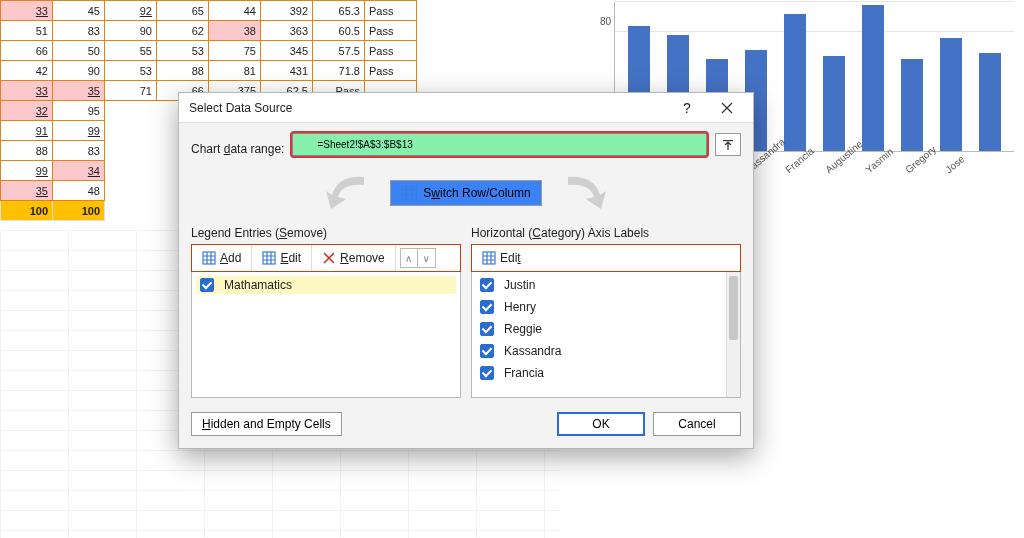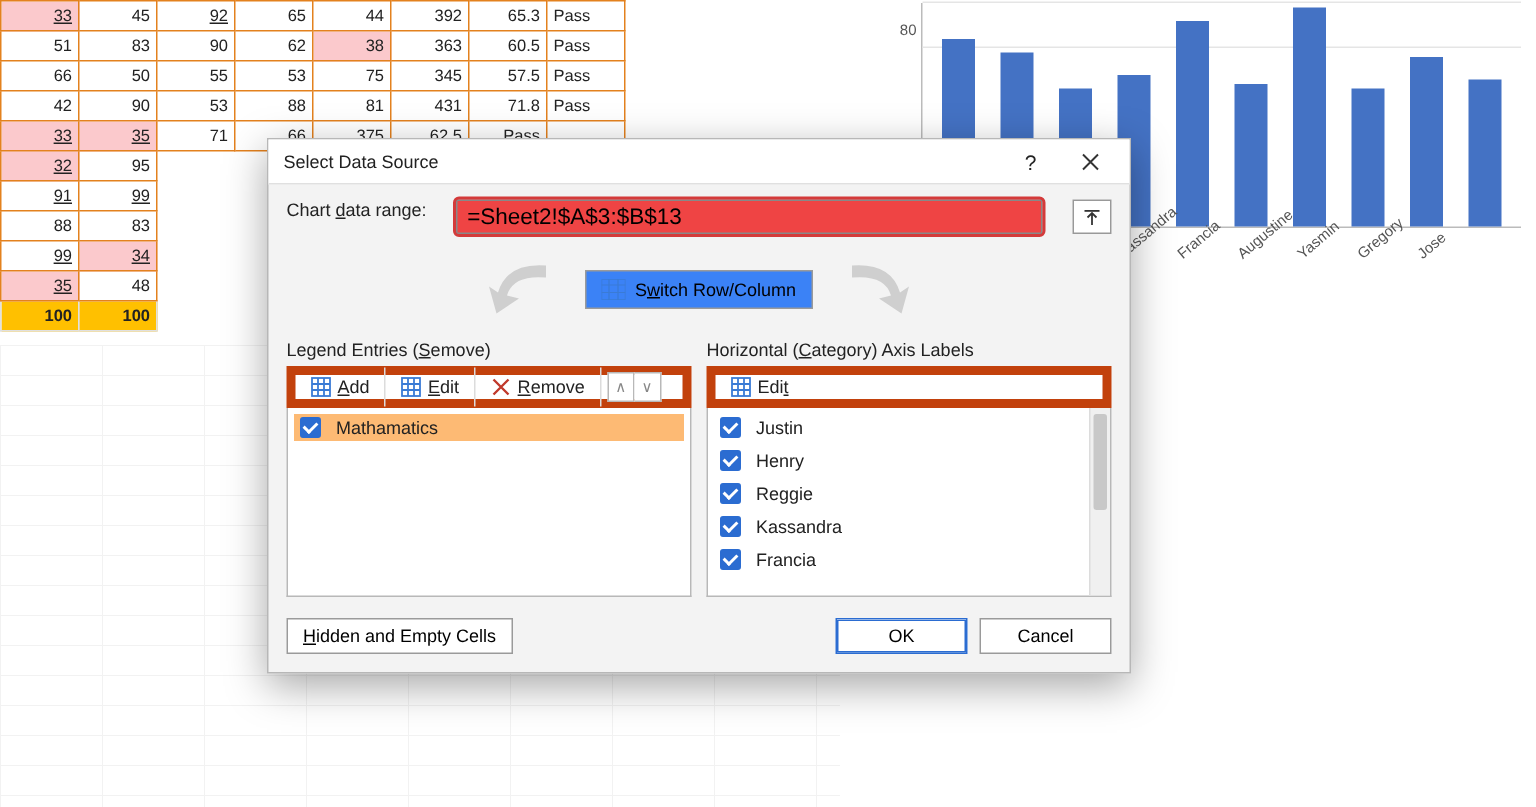--- a/index.html
+++ b/index.html
@@ -118,40 +118,40 @@
   .titlebar .title { flex: 1; }
   .tb-btn {
     width: 40px; height: 28px;
     display: flex; align-items: center; justify-content: center;
     font-size: 14px;
   }
 
   .body { padding: 10px 12px 12px 12px; }
 
   .row-range {
-    display: flex; align-items: flex-start; gap: 20px;
+    display: flex; align-items: flex-end; gap: 8px;
     margin-bottom: 14px;
   }
   .row-range label .u { text-decoration: underline; }
   .input-wrap {
     position: relative;
     flex: 1;
   }
   .input-wrap.red-box {
     outline: 2px solid #d43a3a;
     outline-offset: 0;
     border-radius: 2px;
   }
   .input-wrap input {
     width: 100%;
     height: 23px;
     border: 1px solid #888;
-    background: #ef4444;
-    padding: 0 6px;
-    font-size: 15px;
+    background: #86efac;
+    padding: 0 24px;
+    font-size: 10px;
   }
   .range-btn {
     width: 26px; height: 23px;
     border: 1px solid #999;
     background: #fff;
     display: flex; align-items: center; justify-content: center;
   }
   .range-btn svg { display: block; }
 
   .switch-row {
@@ -178,21 +178,21 @@
     display: flex; gap: 10px;
   }
   .col { flex: 1; min-width: 0; }
   .col-title {
     font-size: 12px; margin-bottom: 4px;
   }
   .col-title .u { text-decoration: underline; }
 
   .toolbar {
     display: flex; align-items: center;
-    border: 6px solid #c2410c;
+    border: 1px solid #c2410c;
     background: #fff;
     height: 28px;
   }
   .tbtn {
     height: 26px;
     padding: 0 10px;
     display: flex; align-items: center; gap: 4px;
     border-right: 1px solid #dcdcdc;
     font-size: 12px;
   }
@@ -219,21 +219,21 @@
   }
   .listbox .inner {
     padding: 6px 8px;
     display: flex; flex-direction: column; gap: 8px;
   }
   .list-item {
     display: flex; align-items: center; gap: 10px;
     font-size: 12px;
   }
   .list-item.selected {
-    background: #fdba74;
+    background: #fef9c3;
     padding: 2px 4px;
     margin: -2px -4px;
   }
   .chk {
     width: 14px; height: 14px;
     border: 1px solid #2b6cd1;
     background: #2b6cd1;
     border-radius: 2px;
     display: inline-flex; align-items: center; justify-content: center;
   }

